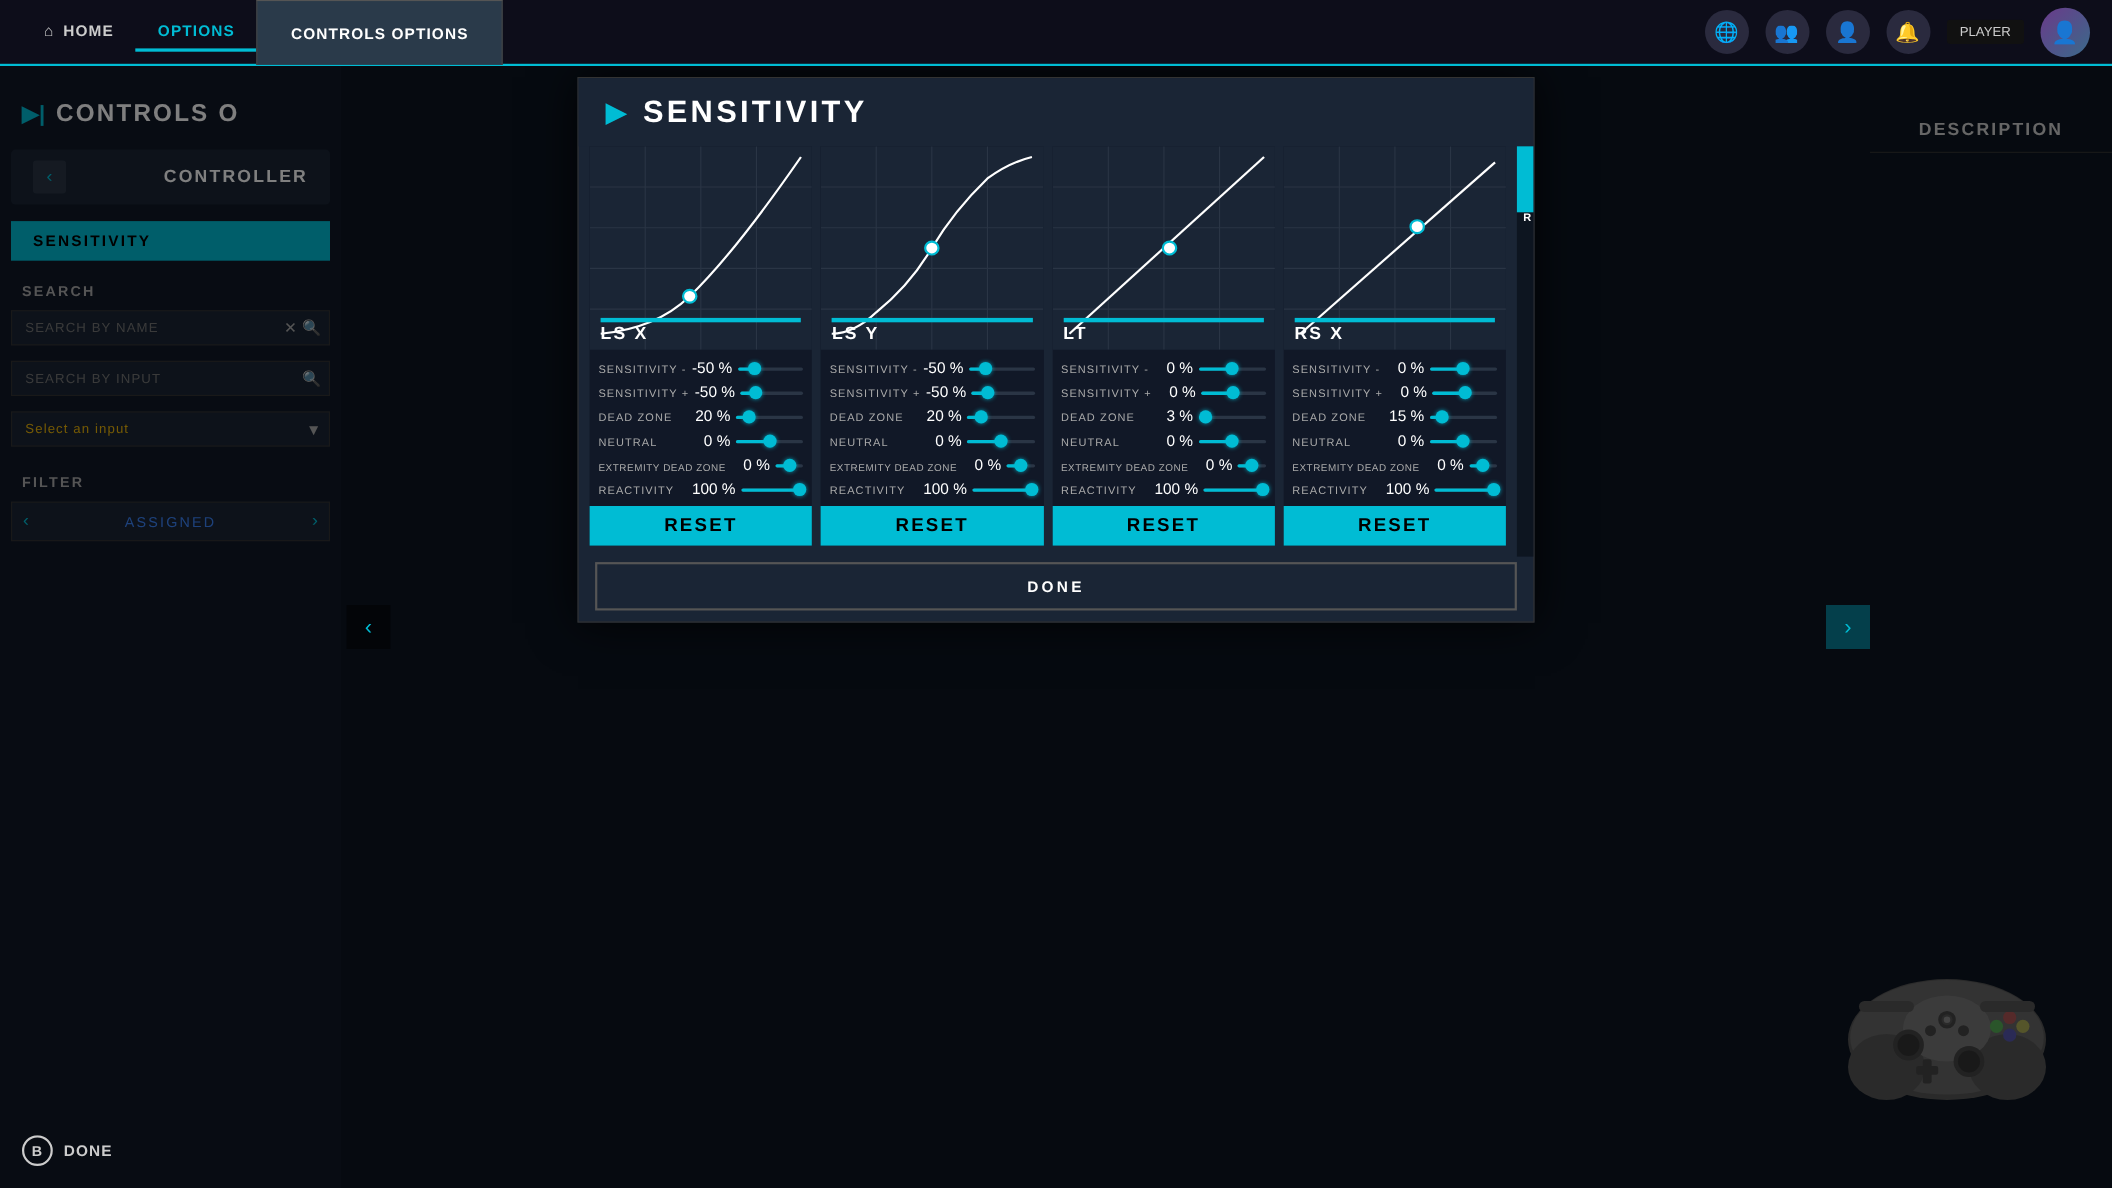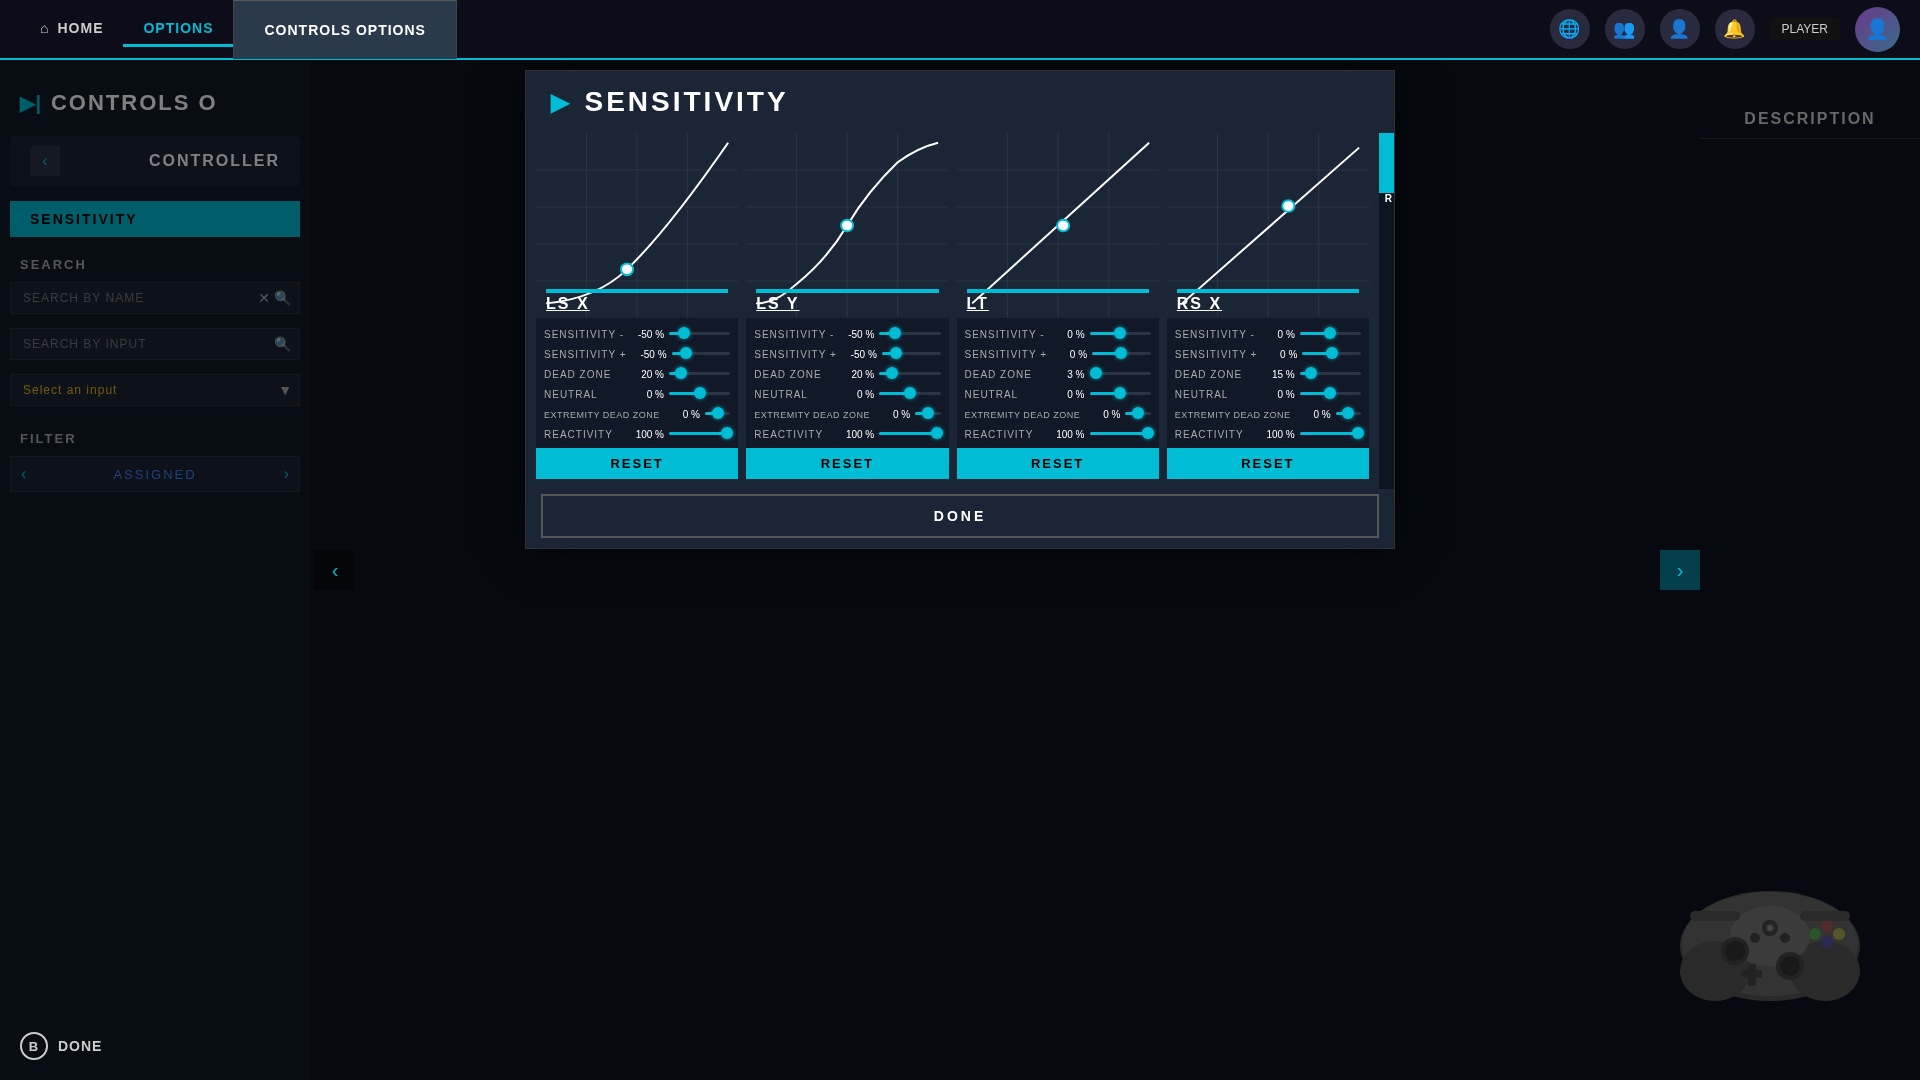--- a/index.html
+++ b/index.html
@@ -439,21 +439,20 @@
       margin-bottom: 5px;
     }
     .graph-label {
       position: absolute;
       bottom: 5px;
       left: 10px;
       font-size: 16px;
       font-weight: bold;
       color: #fff;
       letter-spacing: 2px;
-      text-decoration: underline;
     }
     .graph-bar {
       position: absolute;
       bottom: 25px;
       left: 10px;
       right: 10px;
       height: 4px;
       background: #00bcd4;
     }
 
@@ -482,21 +481,21 @@
     }
     .slider-label-sm {
       font-size: 9px;
       letter-spacing: 0.5px;
       color: #aaa;
       text-transform: uppercase;
       white-space: nowrap;
       min-width: 95px;
     }
     .slider-value {
-      font-size: 10px;
+      font-size: 14px;
       color: #fff;
       text-align: right;
       white-space: nowrap;
       min-width: 35px;
     }
     .slider-track-wrapper {
       flex: 1;
       height: 14px;
       display: flex;
       align-items: center;
@@ -523,21 +522,21 @@
       top: 50%;
       transform: translateY(-50%);
       box-shadow: 0 0 4px rgba(0,188,212,0.8);
     }
 
     .reset-btn {
       width: 100%;
       padding: 8px;
       background: #00bcd4;
       color: #000;
-      font-size: 13px;
+      font-size: 17px;
       font-weight: bold;
       letter-spacing: 2px;
       cursor: pointer;
       margin-top: 5px;
       text-transform: uppercase;
       border: none;
     }
 
     
     .modal-done-btn {

